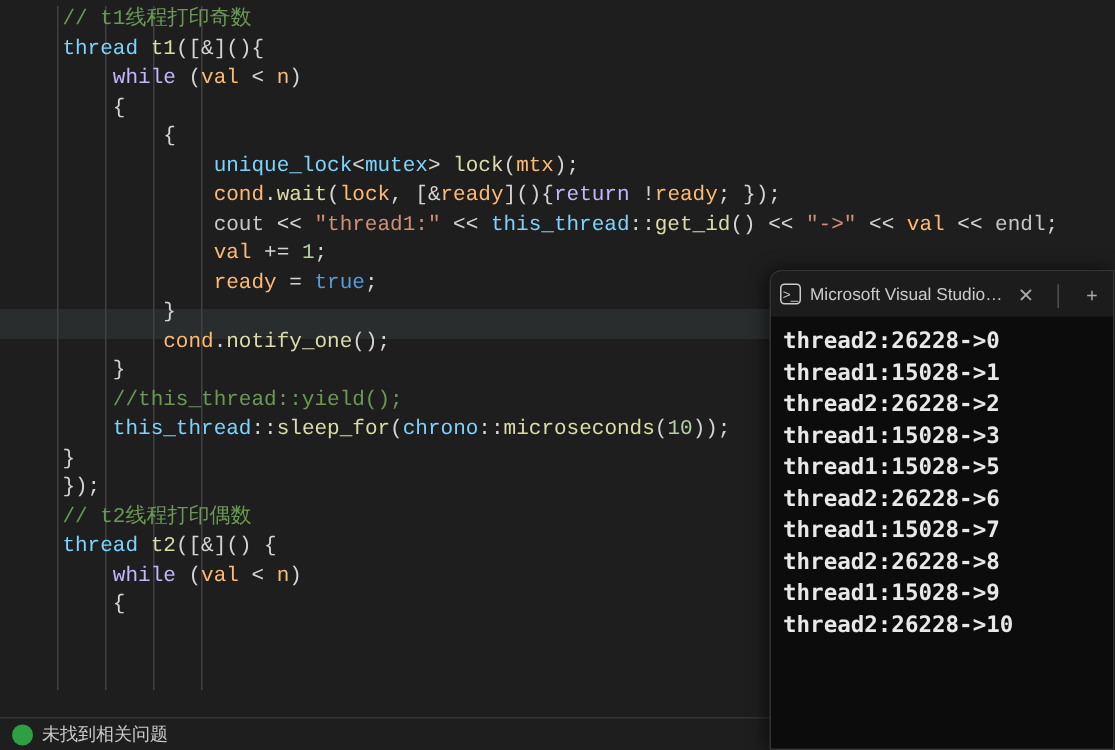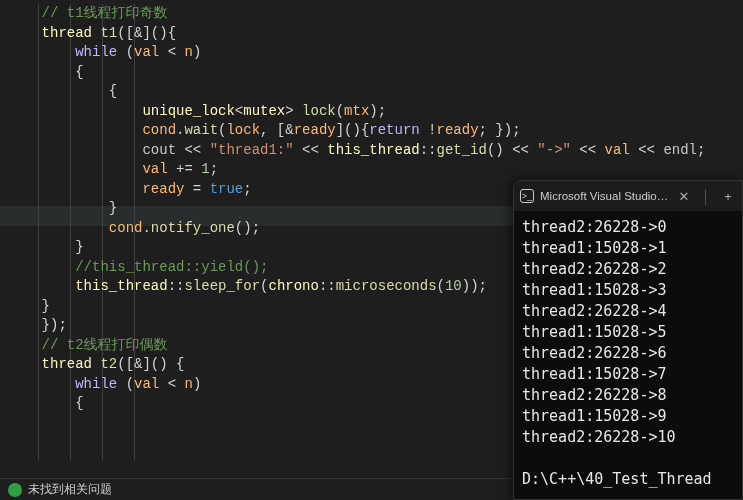--- a/index.html
+++ b/index.html
@@ -20,21 +20,21 @@
     color: #d4d4d4;
     line-height: 19.5px;
     white-space: pre;
   }
   .hl-line { position: absolute; left: 0; width: 743px; height: 20px; top: 206px; background: #2a2d2e; }
   .guides { position: absolute; left: 0; top: 0; width: 743px; height: 460px; pointer-events: none; }
   .guide { position: absolute; top: 4px; height: 456px; width: 1px; background: #404040; }
   .c-comment { color: #6a9955; }
   .c-kw { color: #c4b5fd; }
   .c-kw2 { color: #569cd6; }
-  .c-type { color: #fef9c3; }
+  .c-type { color: #7dd3fc; }
   .c-func { color: #dcdcaa; }
   .c-var { color: #fdba74; }
   .c-num { color: #b5cea8; }
   .c-str { color: #ce9178; }
   .c-op { color: #d4d4d4; }
   .c-punc { color: #d4d4d4; }
   .c-global { color: #c8c8c8; }
 
   .status-bar {
     position: absolute;
@@ -80,21 +80,21 @@
   .term-close, .term-new { width: 16px; height: 16px; display: flex; align-items: center; justify-content: center; color: #aaa; cursor: pointer; font-size: 13px; }
   .term-body {
     flex: 1;
     padding: 6px 8px;
     color: #e8e8e8;
     font-family: Consolas, monospace;
     font-size: 15px;
     line-height: 21px;
     overflow: hidden;
   }
-  .term-line { white-space: pre; }
+  .term-line { white-space: pre; font-weight: bold; }
 </style>
 </head>
 <body>
 
 <div class="hl-line"></div>
 <div class="guides" id="guides">
     <div class="guide" style="left: 38px;"></div>
     <div class="guide" style="left: 70px;"></div>
     <div class="guide" style="left: 102px;"></div>
     <div class="guide" style="left: 134px;"></div>
@@ -114,23 +114,21 @@
     <span class="term-title">Microsoft Visual Studio 调试</span>
     <span class="term-close">✕</span>
     <span class="term-new" style="color:#555;">│</span>
     <span class="term-new">+</span>
   </div>
   <div class="term-body" id="term-body">
       <div class="term-line">thread2:26228-&gt;0</div>
       <div class="term-line">thread1:15028-&gt;1</div>
       <div class="term-line">thread2:26228-&gt;2</div>
       <div class="term-line">thread1:15028-&gt;3</div>
-      <div class="term-line">thread2:26228-&gt;4</div>
       <div class="term-line">thread1:15028-&gt;5</div>
       <div class="term-line">thread2:26228-&gt;6</div>
       <div class="term-line">thread1:15028-&gt;7</div>
       <div class="term-line">thread2:26228-&gt;8</div>
       <div class="term-line">thread1:15028-&gt;9</div>
       <div class="term-line">thread2:26228-&gt;10</div>
       <div class="term-line">&nbsp;</div>
-      <div class="term-line">D:\C++\40_Test_Thread</div>
     </div>
 </div>
 
 </body></html>

